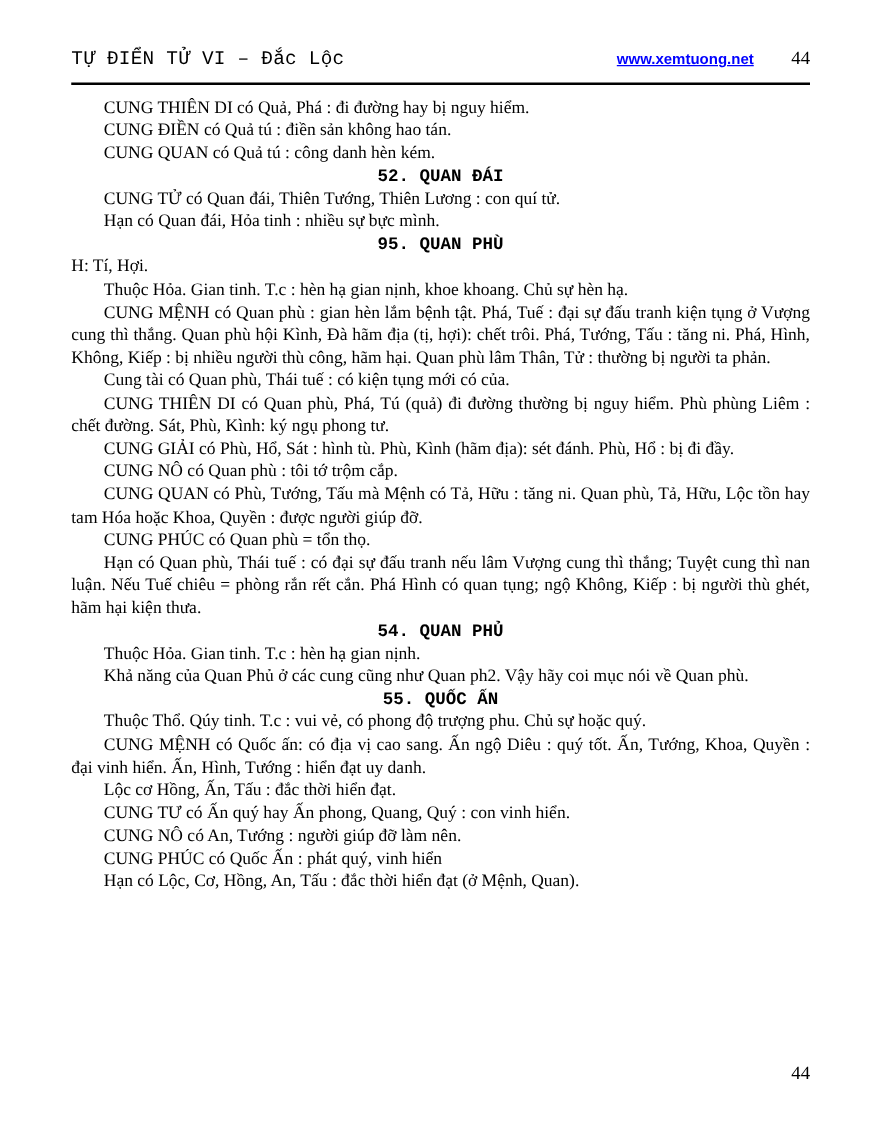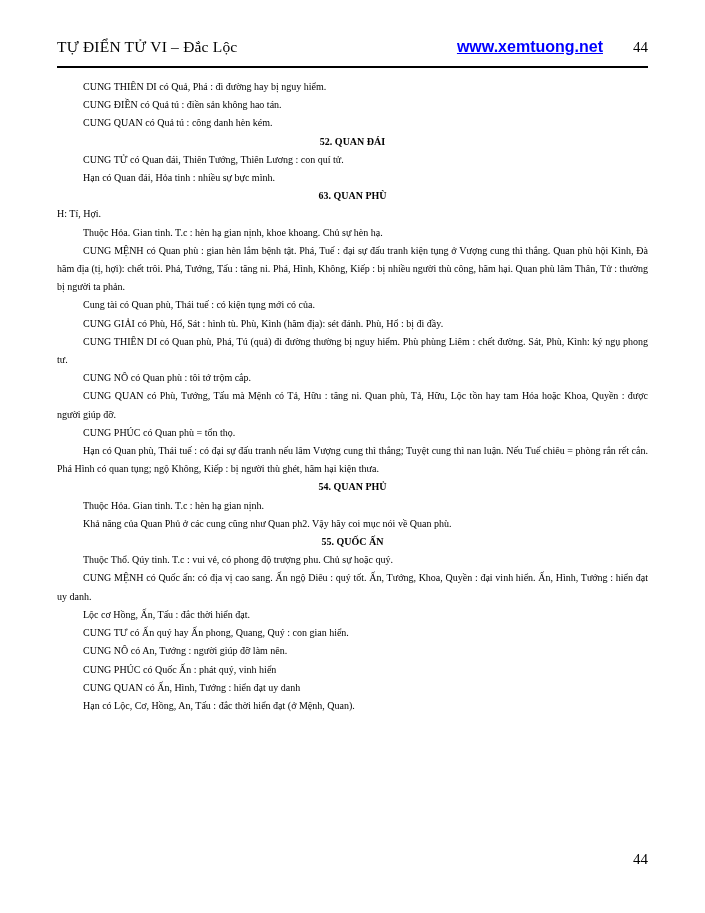--- a/index.html
+++ b/index.html
@@ -21,61 +21,62 @@
     top: 38px;
     width: 591px;
   }
   .page-header {
     display: flex;
     justify-content: space-between;
     align-items: baseline;
     font-size: 15.5px;
   }
   .header-title {
-    font-family: Liberation Serif, serif;
+    font-family: Liberation Mono, monospace;
     letter-spacing: 0.2px;
   }
   .header-right {
     display: flex;
     align-items: baseline;
     gap: 30px;
   }
   .header-link {
     font-family: "Liberation Sans", sans-serif;
     font-weight: bold;
-    font-size: 16px;
+    font-size: 12px;
     text-decoration: underline;
     cursor: pointer;
     margin-left: 31px;
   }
   .header-pagenum {
     font-size: 15px;
   }
   .header-rule {
     border: none;
     border-top: 2px solid #000000;
     margin: 10px 0 0 0;
   }
   .doc-body {
     margin-top: 10px;
-    font-size: 10px;
+    font-size: 14px;
     line-height: 18.2px;
     text-align: justify;
   }
   .doc-body p {
     margin: 0;
     padding: 0;
   }
   .doc-body p.para {
     text-indent: 26px;
   }
   .doc-body p.heading {
     text-align: center;
     font-weight: bold;
     text-indent: 0;
+    font-family: Liberation Mono, monospace;
   }
   .doc-body p.center {
     text-align: left;
     text-indent: 0;
   }
   .page-footer {
     position: absolute;
     top: 851px;
     right: 57px;
     font-size: 15px;
@@ -94,39 +95,38 @@
     </span>
   </div>
   <hr class="header-rule">
   <div class="doc-body">
       <p class="para">CUNG THIÊN DI có Quả, Phá : đi đường hay bị nguy hiểm.</p>
       <p class="para">CUNG ĐIỀN có Quả tú : điền sản không hao tán.</p>
       <p class="para">CUNG QUAN có Quả tú : công danh hèn kém.</p>
       <p class="heading">52. QUAN ĐÁI</p>
       <p class="para">CUNG TỬ có Quan đái, Thiên Tướng, Thiên Lương : con quí tử.</p>
       <p class="para">Hạn có Quan đái, Hỏa tinh : nhiều sự bực mình.</p>
-      <p class="heading">63. QUAN PHÙ</p>
+      <p class="heading">95. QUAN PHÙ</p>
       <p class="center">H: Tí, Hợi.</p>
       <p class="para">Thuộc Hỏa. Gian tinh. T.c : hèn hạ gian nịnh, khoe khoang. Chủ sự hèn hạ.</p>
       <p class="para">CUNG MỆNH có Quan phù : gian hèn lắm bệnh tật. Phá, Tuế : đại sự đấu tranh kiện tụng ở Vượng cung thì thắng. Quan phù hội Kình, Đà hãm địa (tị, hợi): chết trôi. Phá, Tướng, Tấu : tăng ni. Phá, Hình, Không, Kiếp : bị nhiều người thù công, hãm hại. Quan phù lâm Thân, Tử : thường bị người ta phản.</p>
       <p class="para">Cung tài có Quan phù, Thái tuế : có kiện tụng mới có của.</p>
+      <p class="para">CUNG THIÊN DI có Quan phù, Phá, Tú (quả) đi đường thường bị nguy hiểm. Phù phùng Liêm : chết đường. Sát, Phù, Kình: ký ngụ phong tư.</p>
       <p class="para">CUNG GIẢI có Phù, Hổ, Sát : hình tù. Phù, Kình (hãm địa): sét đánh. Phù, Hổ : bị đi đầy.</p>
-      <p class="para">CUNG THIÊN DI có Quan phù, Phá, Tú (quả) đi đường thường bị nguy hiểm. Phù phùng Liêm : chết đường. Sát, Phù, Kình: ký ngụ phong tư.</p>
       <p class="para">CUNG NÔ có Quan phù : tôi tớ trộm cắp.</p>
       <p class="para">CUNG QUAN có Phù, Tướng, Tấu mà Mệnh có Tả, Hữu : tăng ni. Quan phù, Tả, Hữu, Lộc tồn hay tam Hóa hoặc Khoa, Quyền : được người giúp đỡ.</p>
       <p class="para">CUNG PHÚC có Quan phù = tổn thọ.</p>
       <p class="para">Hạn có Quan phù, Thái tuế : có đại sự đấu tranh nếu lâm Vượng cung thì thắng; Tuyệt cung thì nan luận. Nếu Tuế chiêu = phòng rắn rết cắn. Phá Hình có quan tụng; ngộ Không, Kiếp : bị người thù ghét, hãm hại kiện thưa.</p>
       <p class="heading">54. QUAN PHỦ</p>
       <p class="para">Thuộc Hỏa. Gian tinh. T.c : hèn hạ gian nịnh.</p>
       <p class="para">Khả năng của Quan Phủ ở các cung cũng như Quan ph2. Vậy hãy coi mục nói về Quan phù.</p>
       <p class="heading">55. QUỐC ẤN</p>
       <p class="para">Thuộc Thổ. Qúy tinh. T.c : vui vẻ, có phong độ trượng phu. Chủ sự hoặc quý.</p>
       <p class="para">CUNG MỆNH có Quốc ấn: có địa vị cao sang. Ấn ngộ Diêu : quý tốt. Ấn, Tướng, Khoa, Quyền : đại vinh hiển. Ấn, Hình, Tướng : hiển đạt uy danh.</p>
       <p class="para">Lộc cơ Hồng, Ấn, Tấu : đắc thời hiển đạt.</p>
-      <p class="para">CUNG TƯ có Ấn quý hay Ấn phong, Quang, Quý : con gian hiển.</p>
+      <p class="para">CUNG TƯ có Ấn quý hay Ấn phong, Quang, Quý : con vinh hiển.</p>
       <p class="para">CUNG NÔ có An, Tướng : người giúp đỡ làm nên.</p>
       <p class="para">CUNG PHÚC có Quốc Ấn : phát quý, vinh hiển</p>
-      <p class="para">CUNG QUAN có Ấn, Hình, Tướng : hiển đạt uy danh</p>
       <p class="para">Hạn có Lộc, Cơ, Hồng, An, Tấu : đắc thời hiển đạt (ở Mệnh, Quan).</p>
     </div>
 </div>
 
 <div class="page-footer">44</div>
 
 </body></html>

